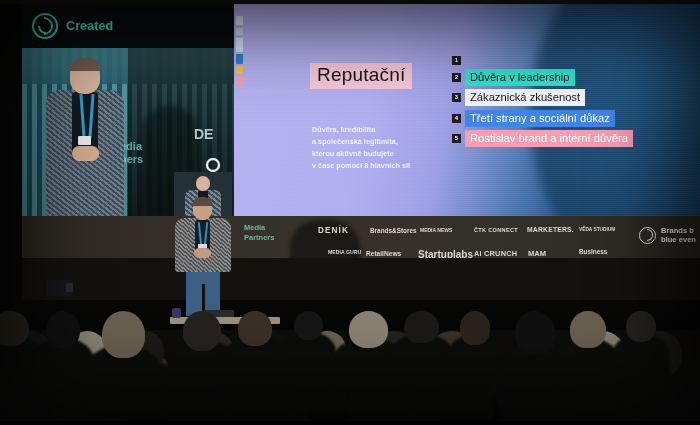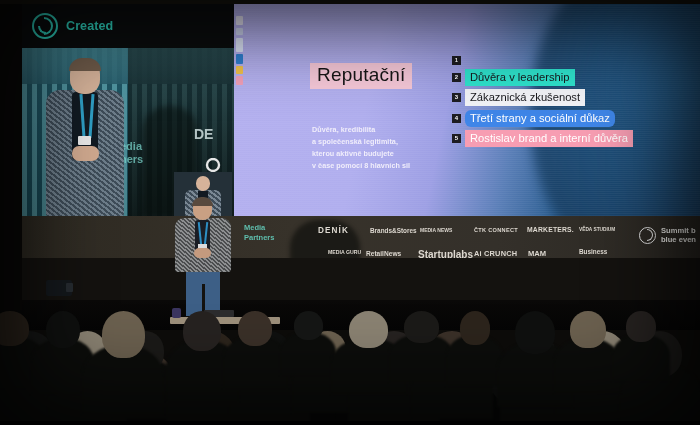--- a/index.html
+++ b/index.html
@@ -234,21 +234,21 @@
           <div class="list-row">
             <span class="badge">2</span>
             <span class="hl" style="background: rgb(47, 227, 205); color: rgb(24, 24, 28);">Důvěra v leadership</span>
           </div>
           <div class="list-row">
             <span class="badge">3</span>
             <span class="hl" style="background: rgb(242, 243, 247); color: rgb(24, 24, 28);">Zákaznická zkušenost</span>
           </div>
           <div class="list-row">
             <span class="badge">4</span>
-            <span class="hl" style="background: rgb(63, 134, 232); color: rgb(255, 255, 255); border-radius: 6px;">Třetí strany a sociální důkaz</span>
+            <span class="hl" style="background: rgb(63, 134, 232); color: rgb(255, 255, 255);">Třetí strany a sociální důkaz</span>
           </div>
           <div class="list-row">
             <span class="badge">5</span>
             <span class="hl" style="background: rgb(247, 157, 178); color: rgb(255, 255, 255);">Rostislav brand a interní důvěra</span>
           </div>
         </div>
     </div>
 
     <div class="sponsors"></div>
     <div class="sp-shadow"></div>
@@ -267,21 +267,21 @@
         <div class="sp" style="left: 344px; top: 246px; font-size: 6.6px; letter-spacing: 0px;">RetailNews</div>
         <div class="sp" style="left: 396px; top: 245px; font-size: 10px; letter-spacing: 0px;">Startuplabs</div>
         <div class="sp" style="left: 452px; top: 245px; font-size: 7.4px; letter-spacing: 0.2px;">Ai CRUNCH</div>
         <div class="sp" style="left: 506px; top: 245px; font-size: 7.6px; letter-spacing: 0px;">MAM</div>
         <div class="sp" style="left: 557px; top: 244px; font-size: 6.4px; letter-spacing: 0px;">Business</div>
       </div>
 
     <div class="created">
       <div class="created-mark"></div>
       <div class="created-txt">
-        <div>Summit b</div>
+        <div>Brands b</div>
         <div>blue even</div>
       </div>
     </div>
   </div>
 
   <div class="stage-floor"></div>
   <div class="stage-front"></div>
 
   <div class="pres">
     <div class="pr-legs"></div>

